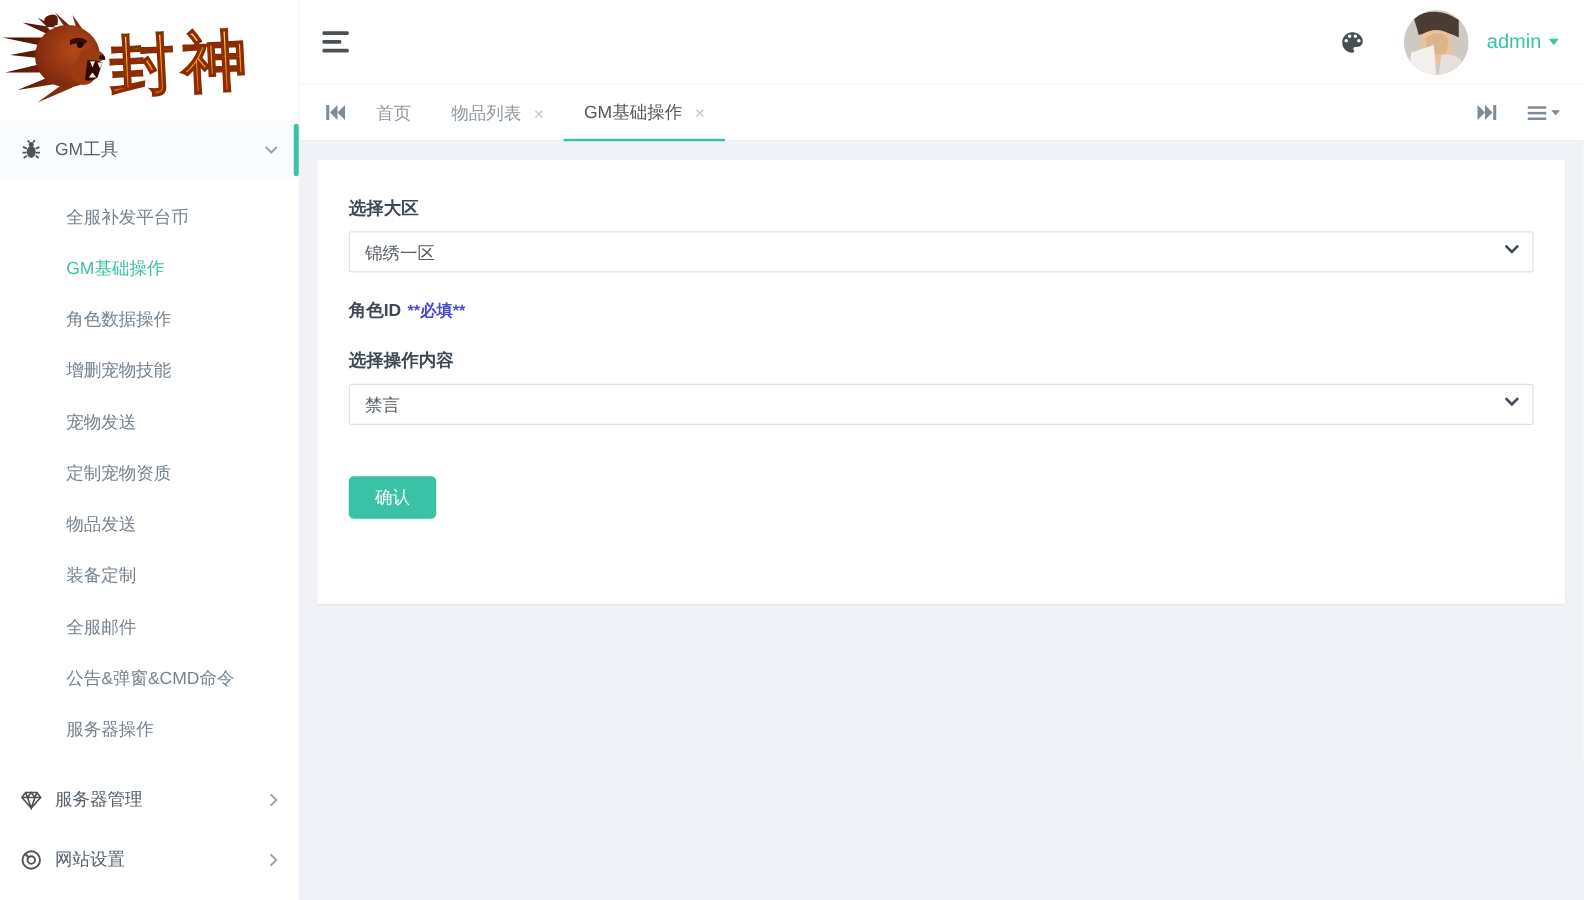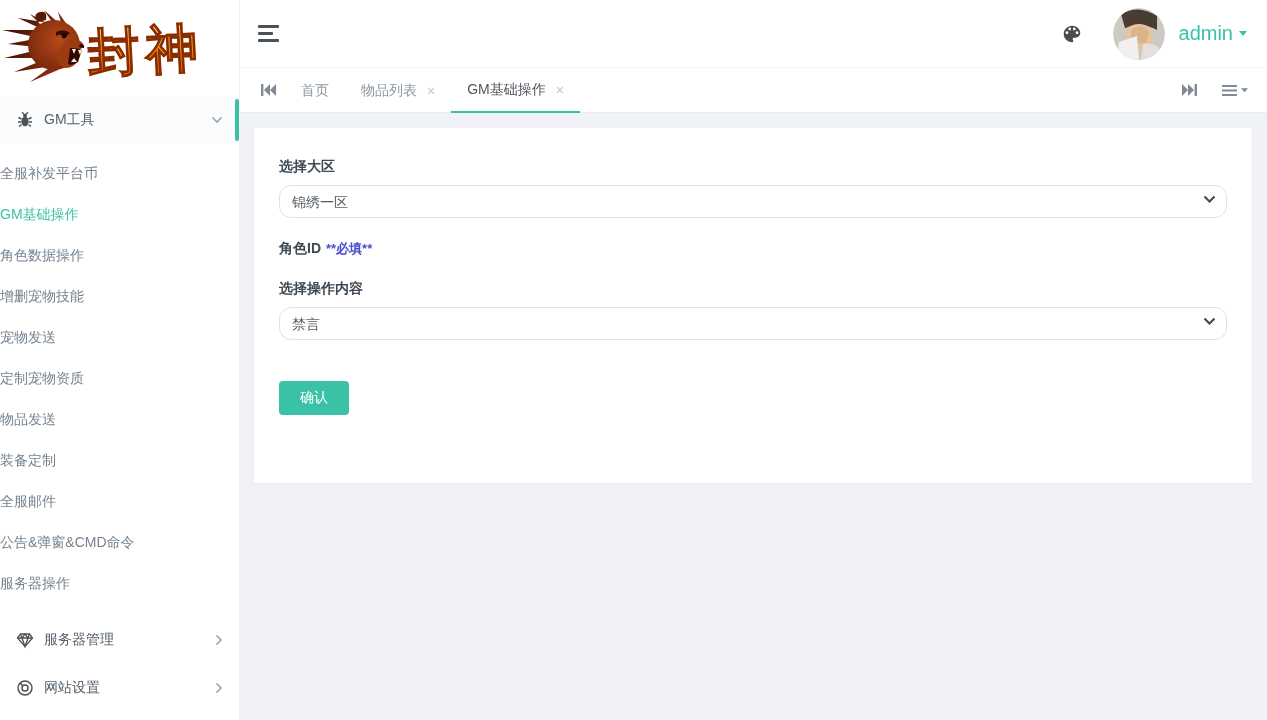--- a/index.html
+++ b/index.html
@@ -29,21 +29,21 @@
   }
   .nav-section.expanded { background: #fbfcfd; }
   .nav-section .sec-icon { width: 18px; height: 18px; margin-right: 10px; flex: 0 0 18px; }
   .nav-section .sec-label { flex: 1; }
   .nav-section .active-bar {
     position: absolute; right: 0; top: 2px; bottom: 2px; width: 4px;
     background: var(--accent); border-radius: 2px;
   }
   .submenu { padding: 10px 0 12px; }
   .submenu-item {
-    height: 41px; line-height: 41px; 
+    height: 41px; line-height: 41px; padding-left: 53px;
     color: #76838f; font-size: 14px; cursor: pointer; white-space: nowrap;
   }
   .submenu-item.active { color: var(--accent); }
 
   
   .main { flex: 1; display: flex; flex-direction: column; min-width: 0; }
 
   .topbar {
     height: 68px; background: #fff; display: flex; align-items: center;
     padding: 0 20px 0 18px; border-bottom: 1px solid #f5f6f8;
@@ -53,21 +53,21 @@
   .hamburger .bar.b1 { width: 21px; }
   .hamburger .bar.b2 { width: 15px; }
   .hamburger .bar.b3 { width: 21px; margin-bottom: 0; }
 
   .topbar-right { margin-left: auto; display: flex; align-items: center; }
   .theme-btn { width: 22px; height: 22px; cursor: pointer; }
   .avatar {
     width: 52px; height: 52px; border-radius: 50%; overflow: hidden;
     margin: 0 14px 0 30px; cursor: pointer; flex: 0 0 52px;
   }
-  .user-dd { display: flex; align-items: center; color: var(--accent); cursor: pointer; font-size: 20px; }
+  .user-dd { display: flex; align-items: center; color: var(--accent); cursor: pointer; font-size: 16px; }
   .user-dd .caret {
     width: 0; height: 0; margin-left: 6px;
     border-left: 4.5px solid transparent; border-right: 4.5px solid transparent;
     border-top: 5px solid var(--accent);
   }
 
   
   .tabbar {
     height: 45px; background: #fff; border-bottom: 1px solid #e9edf0;
     display: flex; align-items: stretch; padding: 0 14px 0 12px;
@@ -87,21 +87,21 @@
   .content { flex: 1; background: #f0f2f7; padding: 15px 15px 0 14px; overflow: hidden; }
   .card {
     background: #fff; height: 355px; padding: 30px 25px;
     box-shadow: 0 1px 2px rgba(30,40,60,.06);
   }
   .field { margin-bottom: 22px; }
   .field-label { font-weight: 700; color: #3f4954; font-size: 14px; margin-bottom: 9px; }
   .required-note { color: var(--note); font-weight: 700; font-size: 13px; margin-left: 5px; margin-top: 30px; }
   .control-wrap { position: relative; }
   select.control, input.control {
-    width: 100%; height: 33px; border: 1px solid #dfe3e7; border-radius: 12px;
+    width: 100%; height: 33px; border: 1px solid #dfe3e7; border-radius: 2px;
     background: #fff; color: #565e64; font-size: 14px; padding: 0 30px 0 12px;
     font-family: inherit; appearance: none; -webkit-appearance: none; outline: none;
   }
   input.control { padding-right: 12px; }
   input.control::placeholder { color: #b9c1c9; opacity: 1; }
   .select-chevron { position: absolute; right: 11px; top: 10px; pointer-events: none; }
   .submit-btn {
     margin-top: 19px; width: 70px; height: 34px; border: none; border-radius: 4px;
     background: var(--accent); color: #fff; font-size: 14px; cursor: pointer;
     font-family: inherit;

